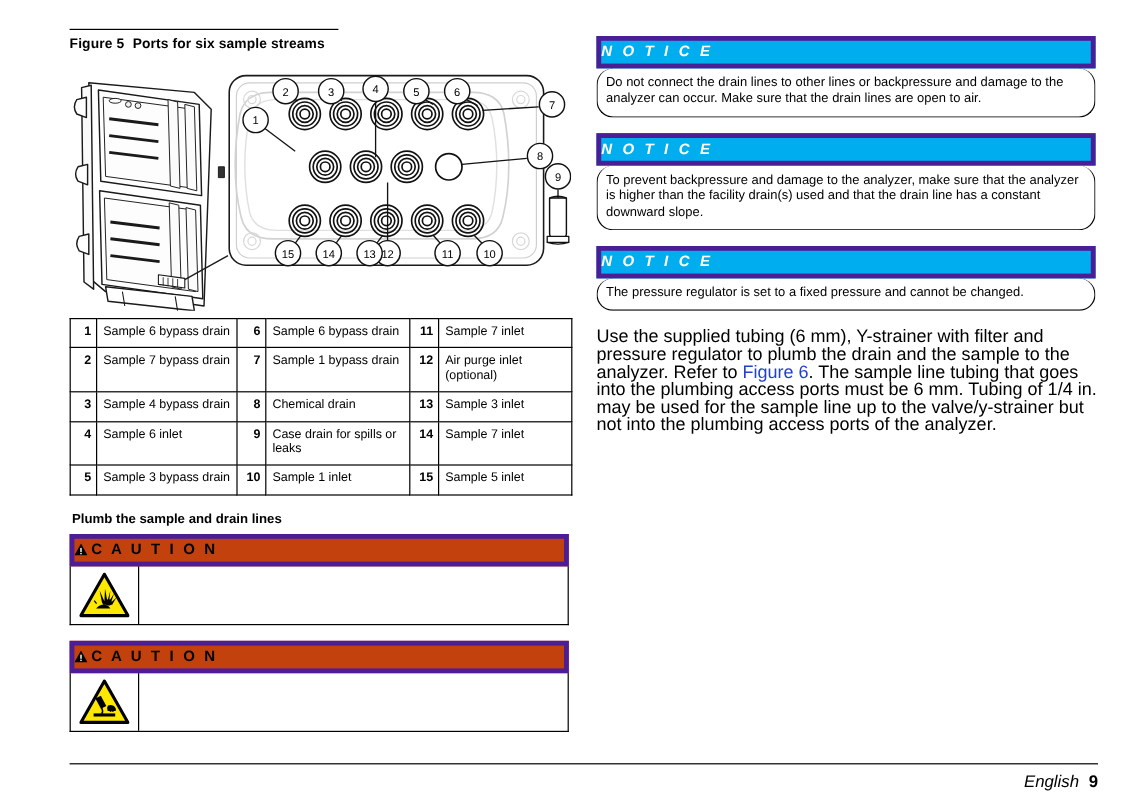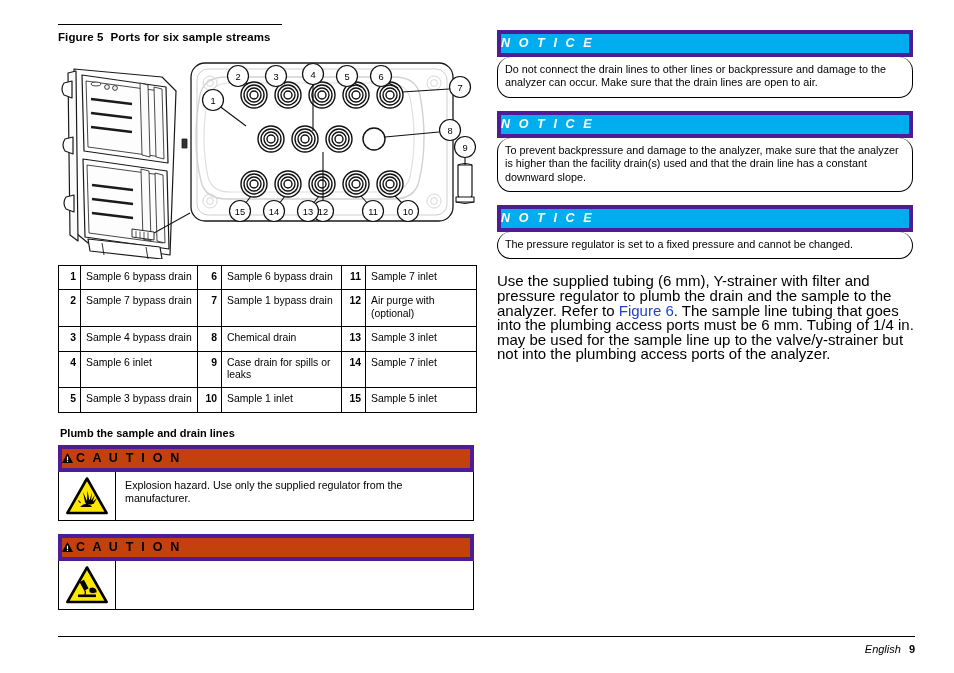--- a/index.html
+++ b/index.html
@@ -154,21 +154,21 @@
 
   
   #footer {
     position: absolute;
     left: 58px;
     top: 636px;
     width: 857px;
     border-top: 1px solid #000;
     padding-top: 6px;
     text-align: right;
-    font-size: 11px;
+    font-size: 14px;
   }
   #footer .lang { font-style: italic; }
   #footer .pg { font-weight: bold; margin-left: 8px; font-style: normal; }
 
   .cnum { font-size: 9.3px; font-family: "Liberation Sans", sans-serif; }
 </style>
 </head>
 <body>
 
 <div id="left-col">
@@ -414,21 +414,21 @@
         <td class="txtcell">Sample 6 bypass drain</td>
         <td class="numcell">11</td>
         <td class="txtcell">Sample 7 inlet</td>
       </tr>
       <tr>
         <td class="numcell">2</td>
         <td class="txtcell">Sample 7 bypass drain</td>
         <td class="numcell">7</td>
         <td class="txtcell">Sample 1 bypass drain</td>
         <td class="numcell">12</td>
-        <td class="txtcell">Air purge with (optional)</td>
+        <td class="txtcell">Air purge inlet (optional)</td>
       </tr>
       <tr>
         <td class="numcell">3</td>
         <td class="txtcell">Sample 4 bypass drain</td>
         <td class="numcell">8</td>
         <td class="txtcell">Chemical drain</td>
         <td class="numcell">13</td>
         <td class="txtcell">Sample 3 inlet</td>
       </tr>
       <tr>
@@ -466,21 +466,20 @@
           <path d="M21 1.5 L40.6 36 L1.4 36 Z" fill="#ffe800" stroke="#000" stroke-width="2.6" stroke-linejoin="round"></path>
           <g fill="#000">
             <path d="M14 30 q4 -4 8 -3 q3 1 4 3 z"></path>
             <circle cx="24.5" cy="25" r="2.6"></circle>
             <path d="M20 27 L16 19 L19 25 L17 15 L21 24 L21.5 13.5 L23.5 24 L26 15 L25 24 L29 17.5 L26.5 25 L31 21 L27.5 27 Z"></path>
             <path d="M12.5 23.5 L14.5 26" stroke="#000" stroke-width="1.1"></path>
             <path d="M31.5 20 L33.5 22" stroke="#000" stroke-width="1.1"></path>
           </g>
         </svg>
       </div>
-      <div class="box-text">Explosion hazard. Use only the supplied regulator from the manufacturer.</div>
     </div>
   </div>
 
   <div class="box caution">
     <div class="box-head">
       <svg width="11" height="10" viewBox="0 0 11 10" style="vertical-align:-1px;margin-right:3px">
         <path d="M5.5 0 L11 10 L0 10 Z" fill="#000"></path>
         <rect x="4.9" y="3.6" width="1.2" height="3.4" fill="#fff"></rect>
         <rect x="4.9" y="7.7" width="1.2" height="1.2" fill="#fff"></rect>
       </svg><span>C A U T I O N</span>

